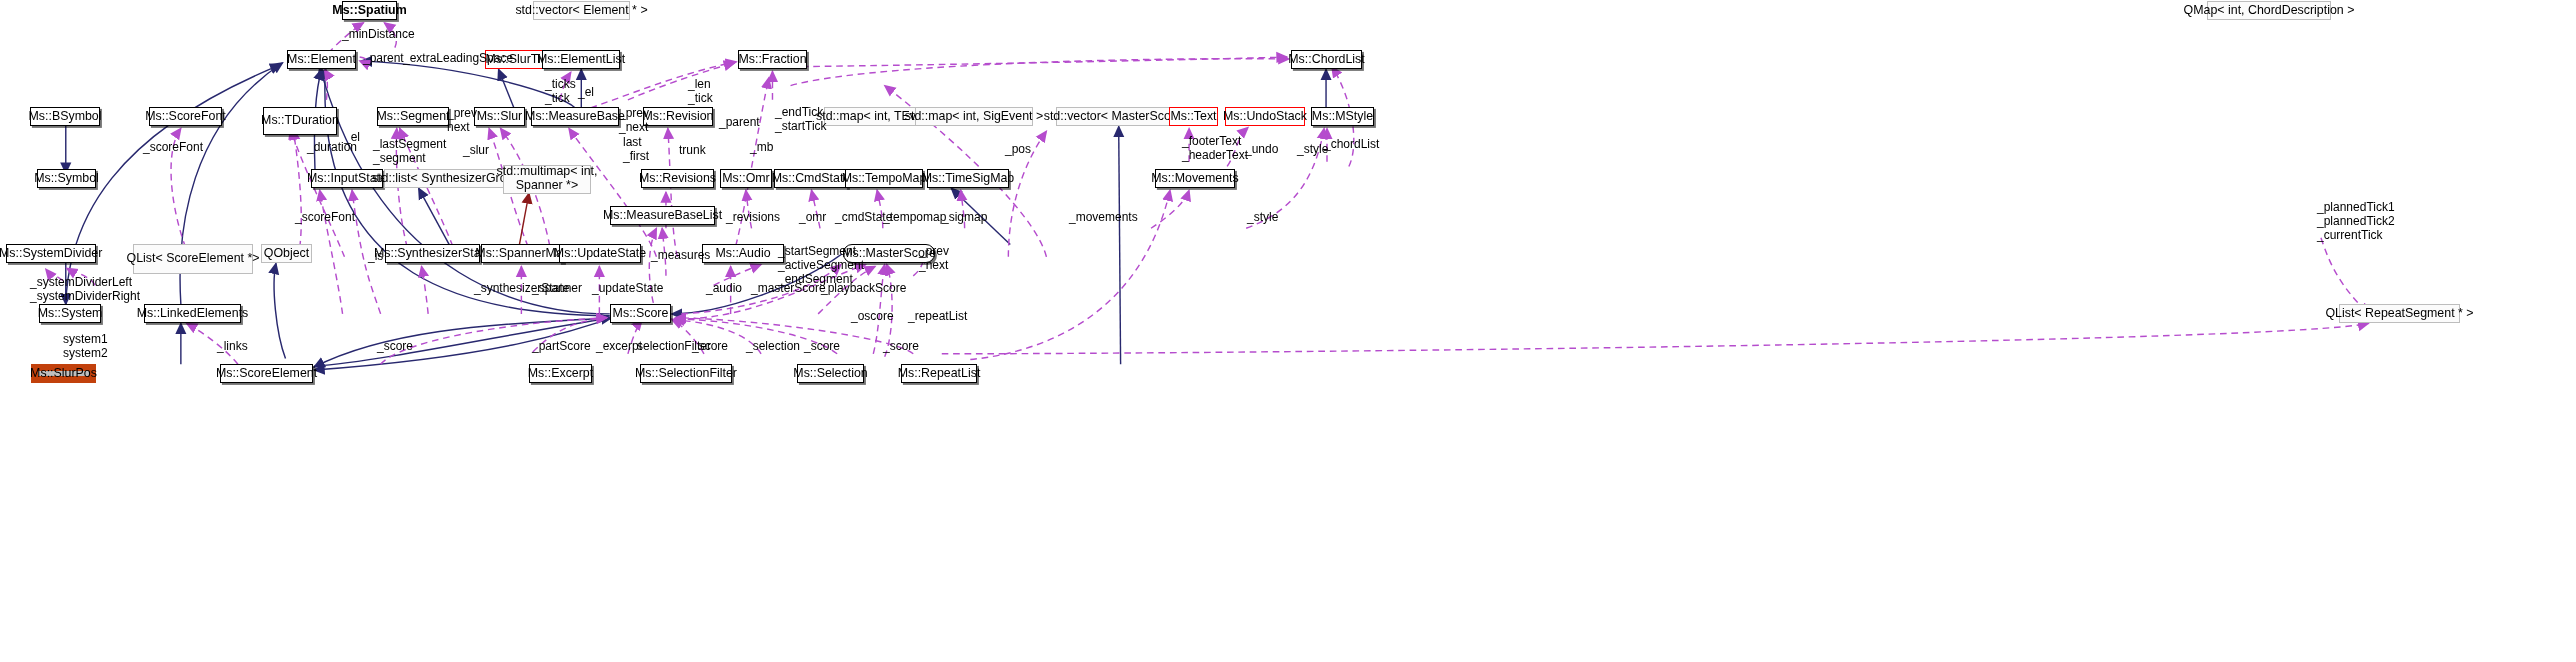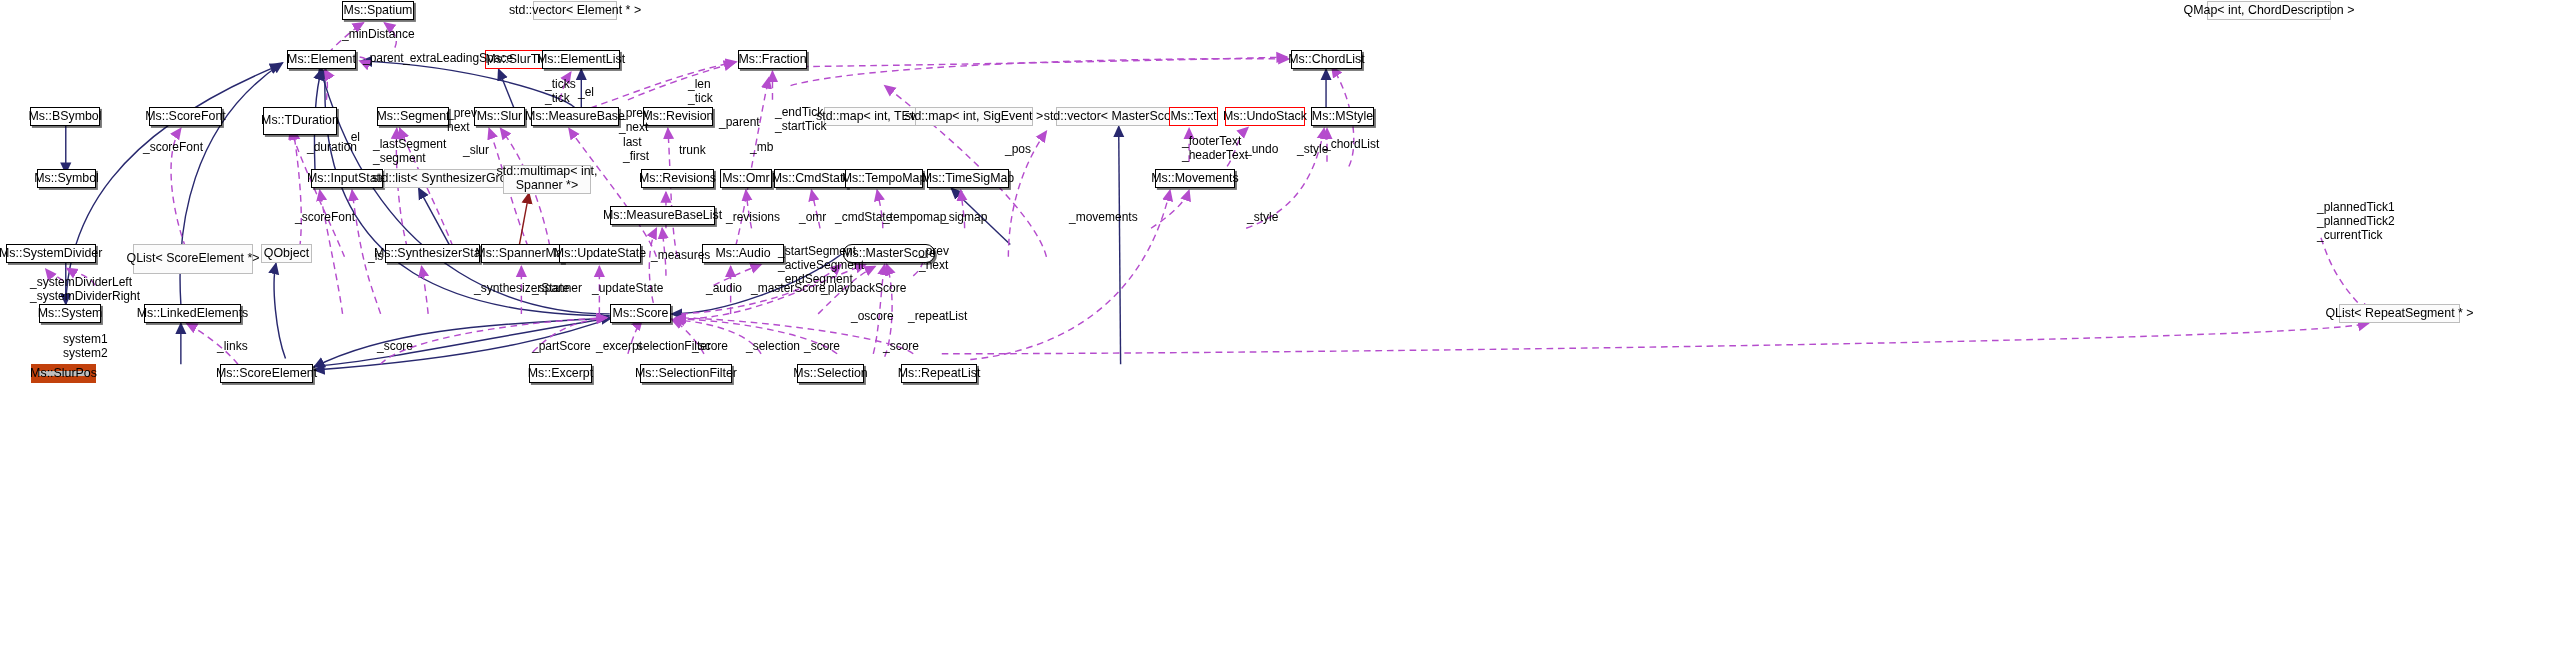--- a/index.html
+++ b/index.html
@@ -121,22 +121,22 @@
       <path d="M750,300 C770,290 790,282 800,278"></path>
       <path d="M360,330 C356,300 345,250 336,200"></path>
     </g>
 
     <g stroke="#8b1a1a" stroke-width="1.5" fill="none" marker-end="url(#ah-tpl)">
       <path d="M546,257 L556,203"></path>
     </g>
   </svg>
 
   <div id="node-layer">
-      <div class="node klass" style="left: 342px; top: 1px; width: 72px; height: 19px;">Ms::Spatium</div>
-      <div class="node extern" style="left: 533px; top: 1px; width: 84px; height: 19px;">std::vector&lt; Element * &gt;</div>
+      <div class="node klass" style="left: 342px; top: 1px; width: 55px; height: 19px; font-weight: bold;">Ms::Spatium</div>
+      <div class="node extern" style="left: 533px; top: 1px; width: 97px; height: 19px;">std::vector&lt; Element * &gt;</div>
       <div class="node extern" style="left: 2207px; top: 1px; width: 124px; height: 19px;">QMap&lt; int, ChordDescription &gt;</div>
       <div class="node klass" style="left: 287px; top: 50px; width: 69px; height: 19px;">Ms::Element</div>
       <div class="node klass red" style="left: 485px; top: 50px; width: 63px; height: 19px;">Ms::SlurTie</div>
       <div class="node klass" style="left: 542px; top: 50px; width: 78px; height: 19px;">Ms::ElementList</div>
       <div class="node klass" style="left: 738px; top: 50px; width: 69px; height: 19px;">Ms::Fraction</div>
       <div class="node klass" style="left: 1291px; top: 50px; width: 71px; height: 19px;">Ms::ChordList</div>
       <div class="node klass" style="left: 30px; top: 107px; width: 70px; height: 19px;">Ms::BSymbol</div>
       <div class="node klass" style="left: 149px; top: 107px; width: 73px; height: 19px;">Ms::ScoreFont</div>
       <div class="node klass" style="left: 263px; top: 107px; width: 74px; height: 28px;">Ms::TDuration</div>
       <div class="node klass" style="left: 377px; top: 107px; width: 72px; height: 19px;">Ms::Segment</div>

